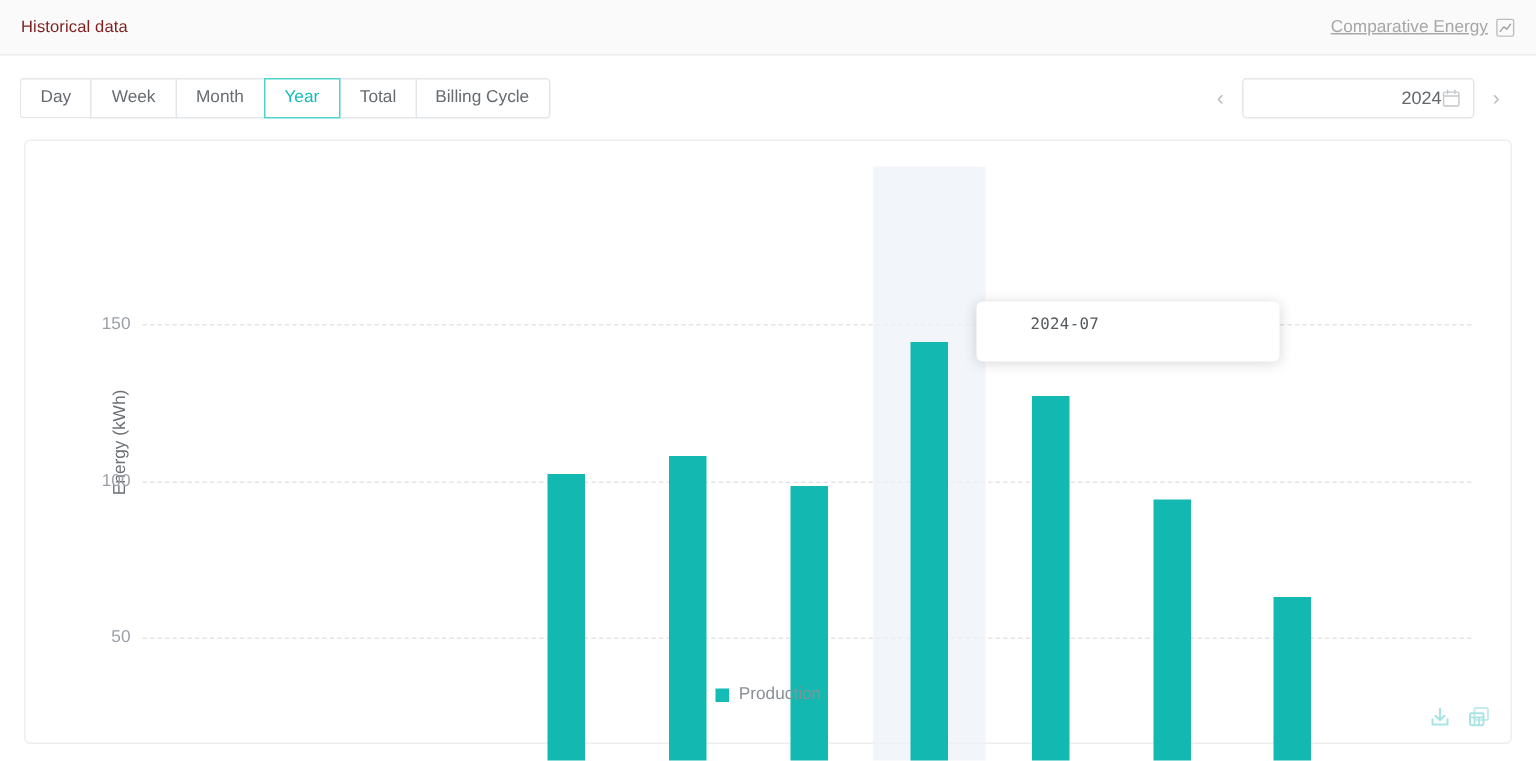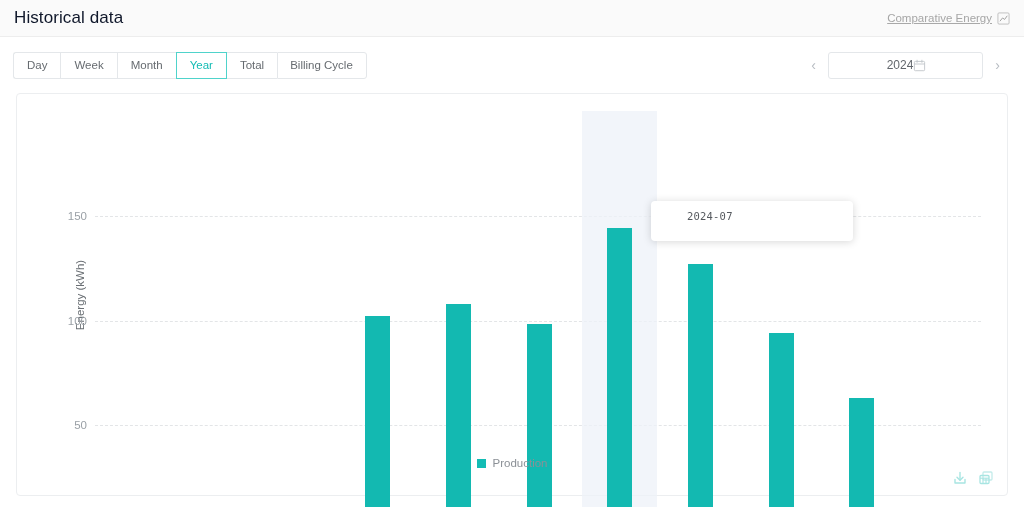--- a/index.html
+++ b/index.html
@@ -14,22 +14,22 @@
   .topbar {
     height: 37px;
     background: #fafafa;
     border-bottom: 1px solid #ededed;
     display: flex;
     align-items: center;
     justify-content: space-between;
     padding: 0 14px 0 14px;
   }
   .topbar-title {
-    font-size: 17px;
-    color: #0f172a;
+    font-size: 11px;
+    color: #7f1d1d;
     letter-spacing: .1px;
   }
   .topbar-right {
     display: flex;
     align-items: center;
     gap: 5px;
     font-size: 11.5px;
     color: #a8a8a8;
     text-decoration: underline;
   }
@@ -87,21 +87,21 @@
     font-family: "Liberation Sans", sans-serif;
   }
   .date-field {
     width: 155px; height: 27px;
     border: 1px solid #e4e7ea;
     border-radius: 3px;
     background: #fff;
     display: flex;
     align-items: center;
     padding: 0 8px 0 10px;
-    justify-content: center;
+    justify-content: flex-end;
   }
   .date-value { font-size: 12px; color: #62676c; }
   .cal-icon { width: 13px; height: 13px; display:block; }
 
   
   .chart-card {
     position: relative;
     margin: 0 16px;
     height: 403px;
     border: 1px solid #eceef0;

